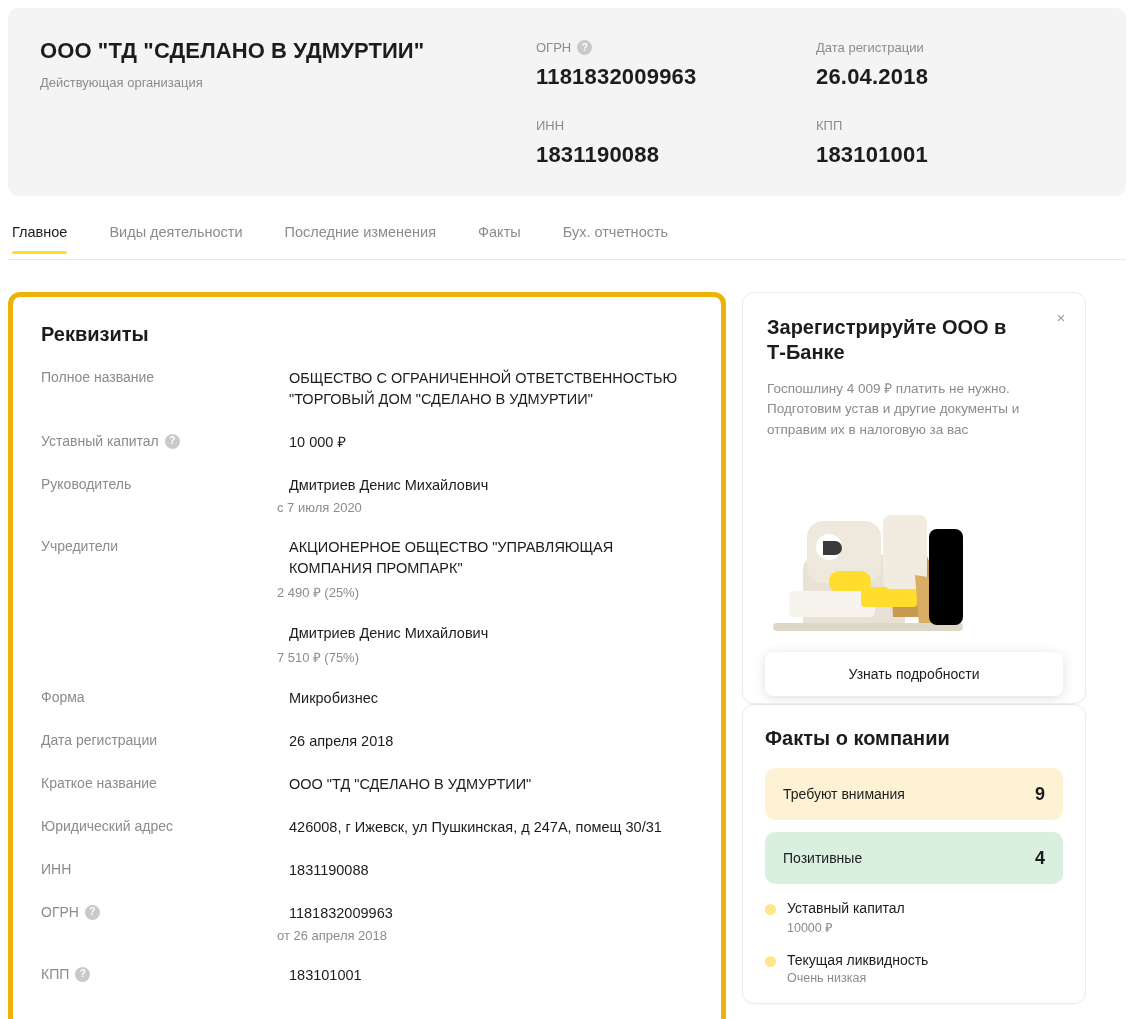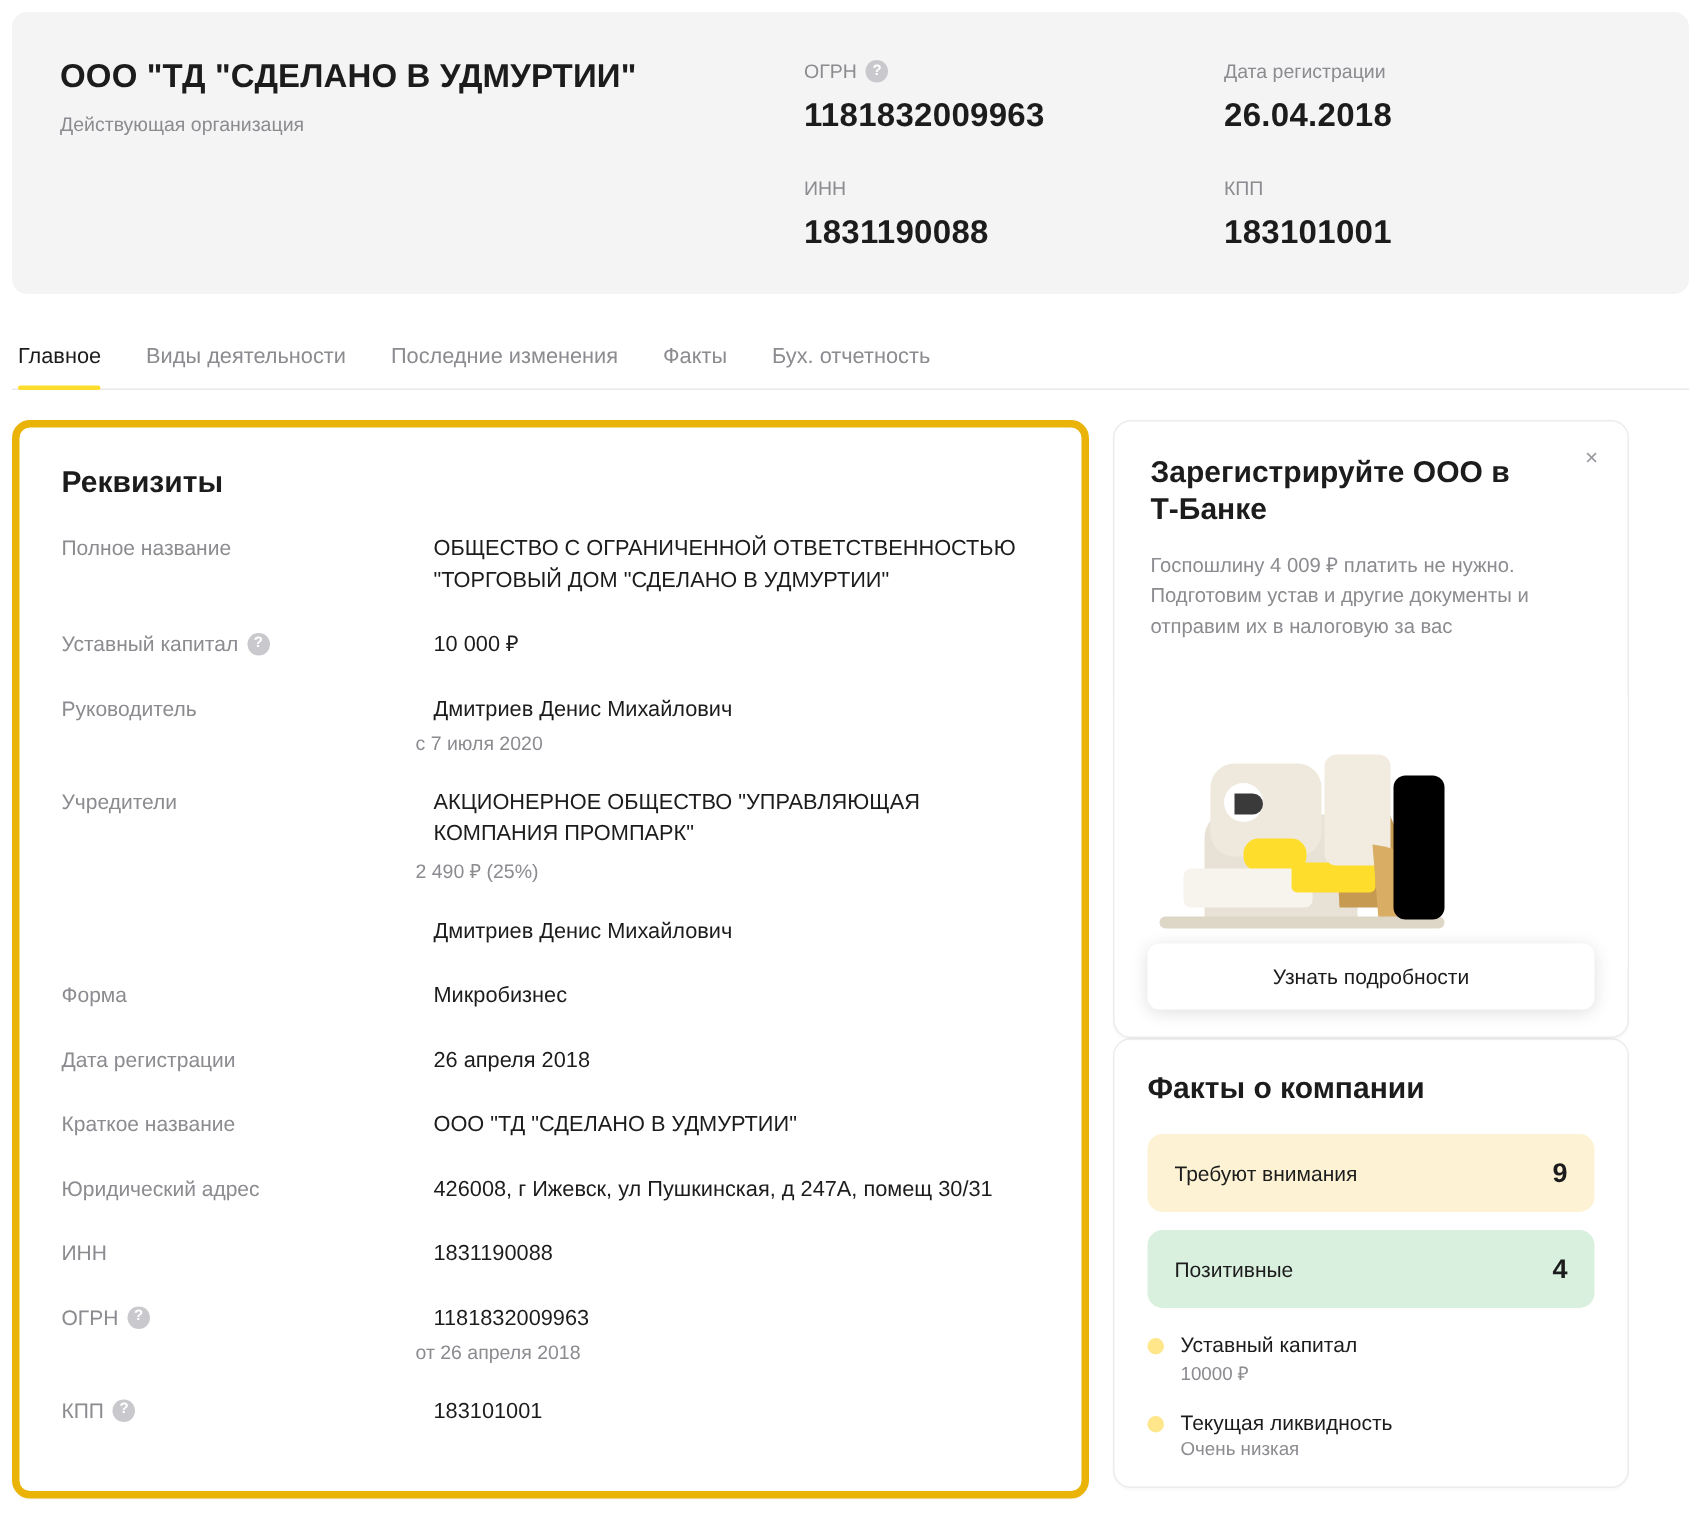--- a/index.html
+++ b/index.html
@@ -70,24 +70,24 @@
     background: #c9c9cd;
     color: #ffffff;
     font-size: 10px;
     font-weight: bold;
     line-height: 1;
     cursor: pointer;
   }
 
   
   .tabs {
-    margin: 22px 8px 0 8px;
-    display: flex;
-    align-items: flex-end;
-    gap: 30px;
+    margin: 22px 8px 12px 8px;
+    display: flex;
+    align-items: center;
+    gap: 42px;
     border-bottom: 1px solid #e9e9ec;
     padding: 0 4px;
     height: 42px;
   }
   .tab {
     font-size: 14.5px;
     color: #8b8b90;
     padding-bottom: 13px;
     cursor: pointer;
     position: relative;
@@ -195,21 +195,21 @@
   .promo-art {
     position: absolute;
     left: 0; right: 0;
     top: 182px;
     height: 180px;
   }
   .promo-cta {
     position: absolute;
     left: 22px;
     right: 22px;
-    top: 348px;
+    top: 359px;
     height: 44px;
     background: #ffffff;
     border-radius: 8px;
     box-shadow: 0 2px 12px rgba(0,0,0,0.13);
     display: flex;
     align-items: center;
     justify-content: center;
     font-size: 14px;
     color: #1c1c1c;
     cursor: pointer;
@@ -336,20 +336,21 @@
 
     <div class="req-row">
       <div class="req-label">Учредители</div>
       <div>
         <div class="founder-block">
           <div class="req-value">АКЦИОНЕРНОЕ ОБЩЕСТВО "УПРАВЛЯЮЩАЯ КОМПАНИЯ ПРОМПАРК"</div>
           <div class="req-sub">2 490 ₽ (25%)</div>
         </div>
         <div class="founder-block">
           <div class="req-value">Дмитриев Денис Михайлович</div>
+          <div class="req-sub">7 510 ₽ (75%)</div>
         </div>
       </div>
     </div>
 
     <div class="req-row">
       <div class="req-label">Форма</div>
       <div class="req-value">Микробизнес</div>
     </div>
 
     <div class="req-row">

